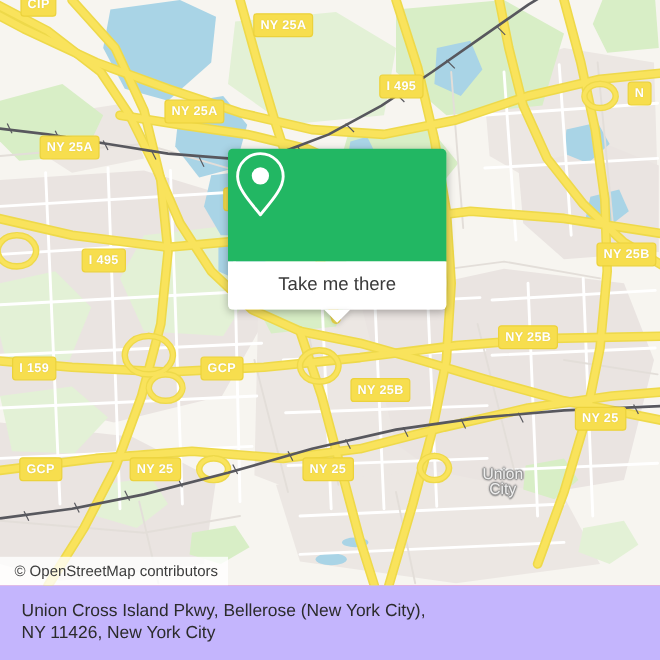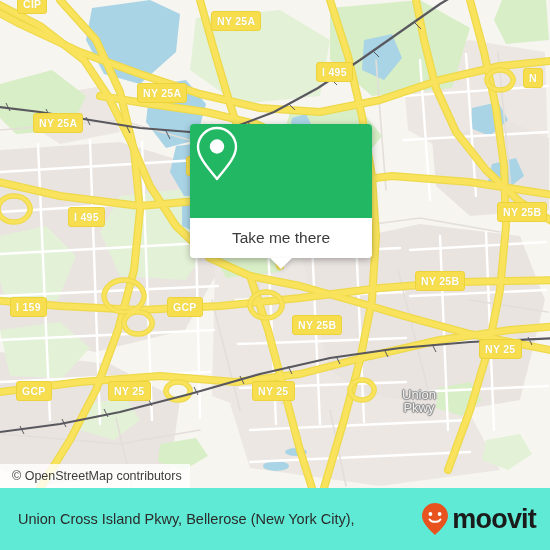--- a/index.html
+++ b/index.html
@@ -95,21 +95,21 @@
     line-height:16px;
     padding:4px 8px 4px 12px;
     z-index:30;
     white-space:nowrap;
   }
 
   
   #footer {
     position:absolute;
     left:0; top:488px; width:550px; height:62px;
-    background:#5eead4;
+    background:#c4b5fd;
     display:flex; align-items:center;
     padding:0 14px 0 18px;
     z-index:50;
   }
   #footer-address {
     flex:1;
     color:#2b2b2b;
     font-size:14.5px;
     line-height:19px;
     padding-right:8px;
@@ -328,46 +328,38 @@
         <div class="shield" style="left: 292px; top: 315px;">NY 25B</div>
         <div class="shield" style="left: 479px; top: 339px;">NY 25</div>
         <div class="shield" style="left: 16px; top: 381px;">GCP</div>
         <div class="shield" style="left: 108px; top: 381px;">NY 25</div>
         <div class="shield" style="left: 252px; top: 381px;">NY 25</div>
       </div>
 
     <div id="place-layer">
         <div class="place-label" style="left: 402px; top: 388px;">
           <div>Union</div>
-          <div>Pkwy</div>
+          <div>City</div>
         </div>
       </div>
 
     <div id="attribution">© OpenStreetMap contributors</div>
 
     <div id="popup">
       <div id="popup-header">
         <svg width="54" height="60" viewBox="0 0 54 60">
           <path d="M27 4 C16.5 4 8 12.5 8 23 C8 34 20 46 27 55 C34 46 46 34 46 23 C46 12.5 37.5 4 27 4 Z" fill="none" stroke="#ffffff" stroke-width="2.4" stroke-linejoin="round"></path>
           <circle cx="27" cy="22.5" r="7.2" fill="#ffffff"></circle>
         </svg>
       </div>
       <div id="popup-footer">Take me there</div>
       <div id="popup-tail"></div>
     </div>
   </div>
 
   <div id="footer">
     <div id="footer-address">
       <div>Union Cross Island Pkwy, Bellerose (New York City),</div>
-    </div>
-    <div id="moovit-logo">
-      <svg width="30" height="34" viewBox="0 0 30 34">
-        <path d="M15 1 C7.8 1 2 6.8 2 14 C2 21.6 11 29 15 33 C19 29 28 21.6 28 14 C28 6.8 22.2 1 15 1 Z" fill="#e8521f"></path>
-        <circle cx="10.4" cy="12" r="1.9" fill="#ffffff"></circle>
-        <circle cx="19.6" cy="12" r="1.9" fill="#ffffff"></circle>
-        <path d="M9.6 17.4 C11.6 20.6 18.4 20.6 20.4 17.4" fill="none" stroke="#ffffff" stroke-width="1.9" stroke-linecap="round"></path>
-      </svg>
-      <span id="moovit-wordmark">moovit</span>
+      <div>NY 11426, New York City</div>
     </div>
   </div>
 
 </div>
 
 </body></html>

